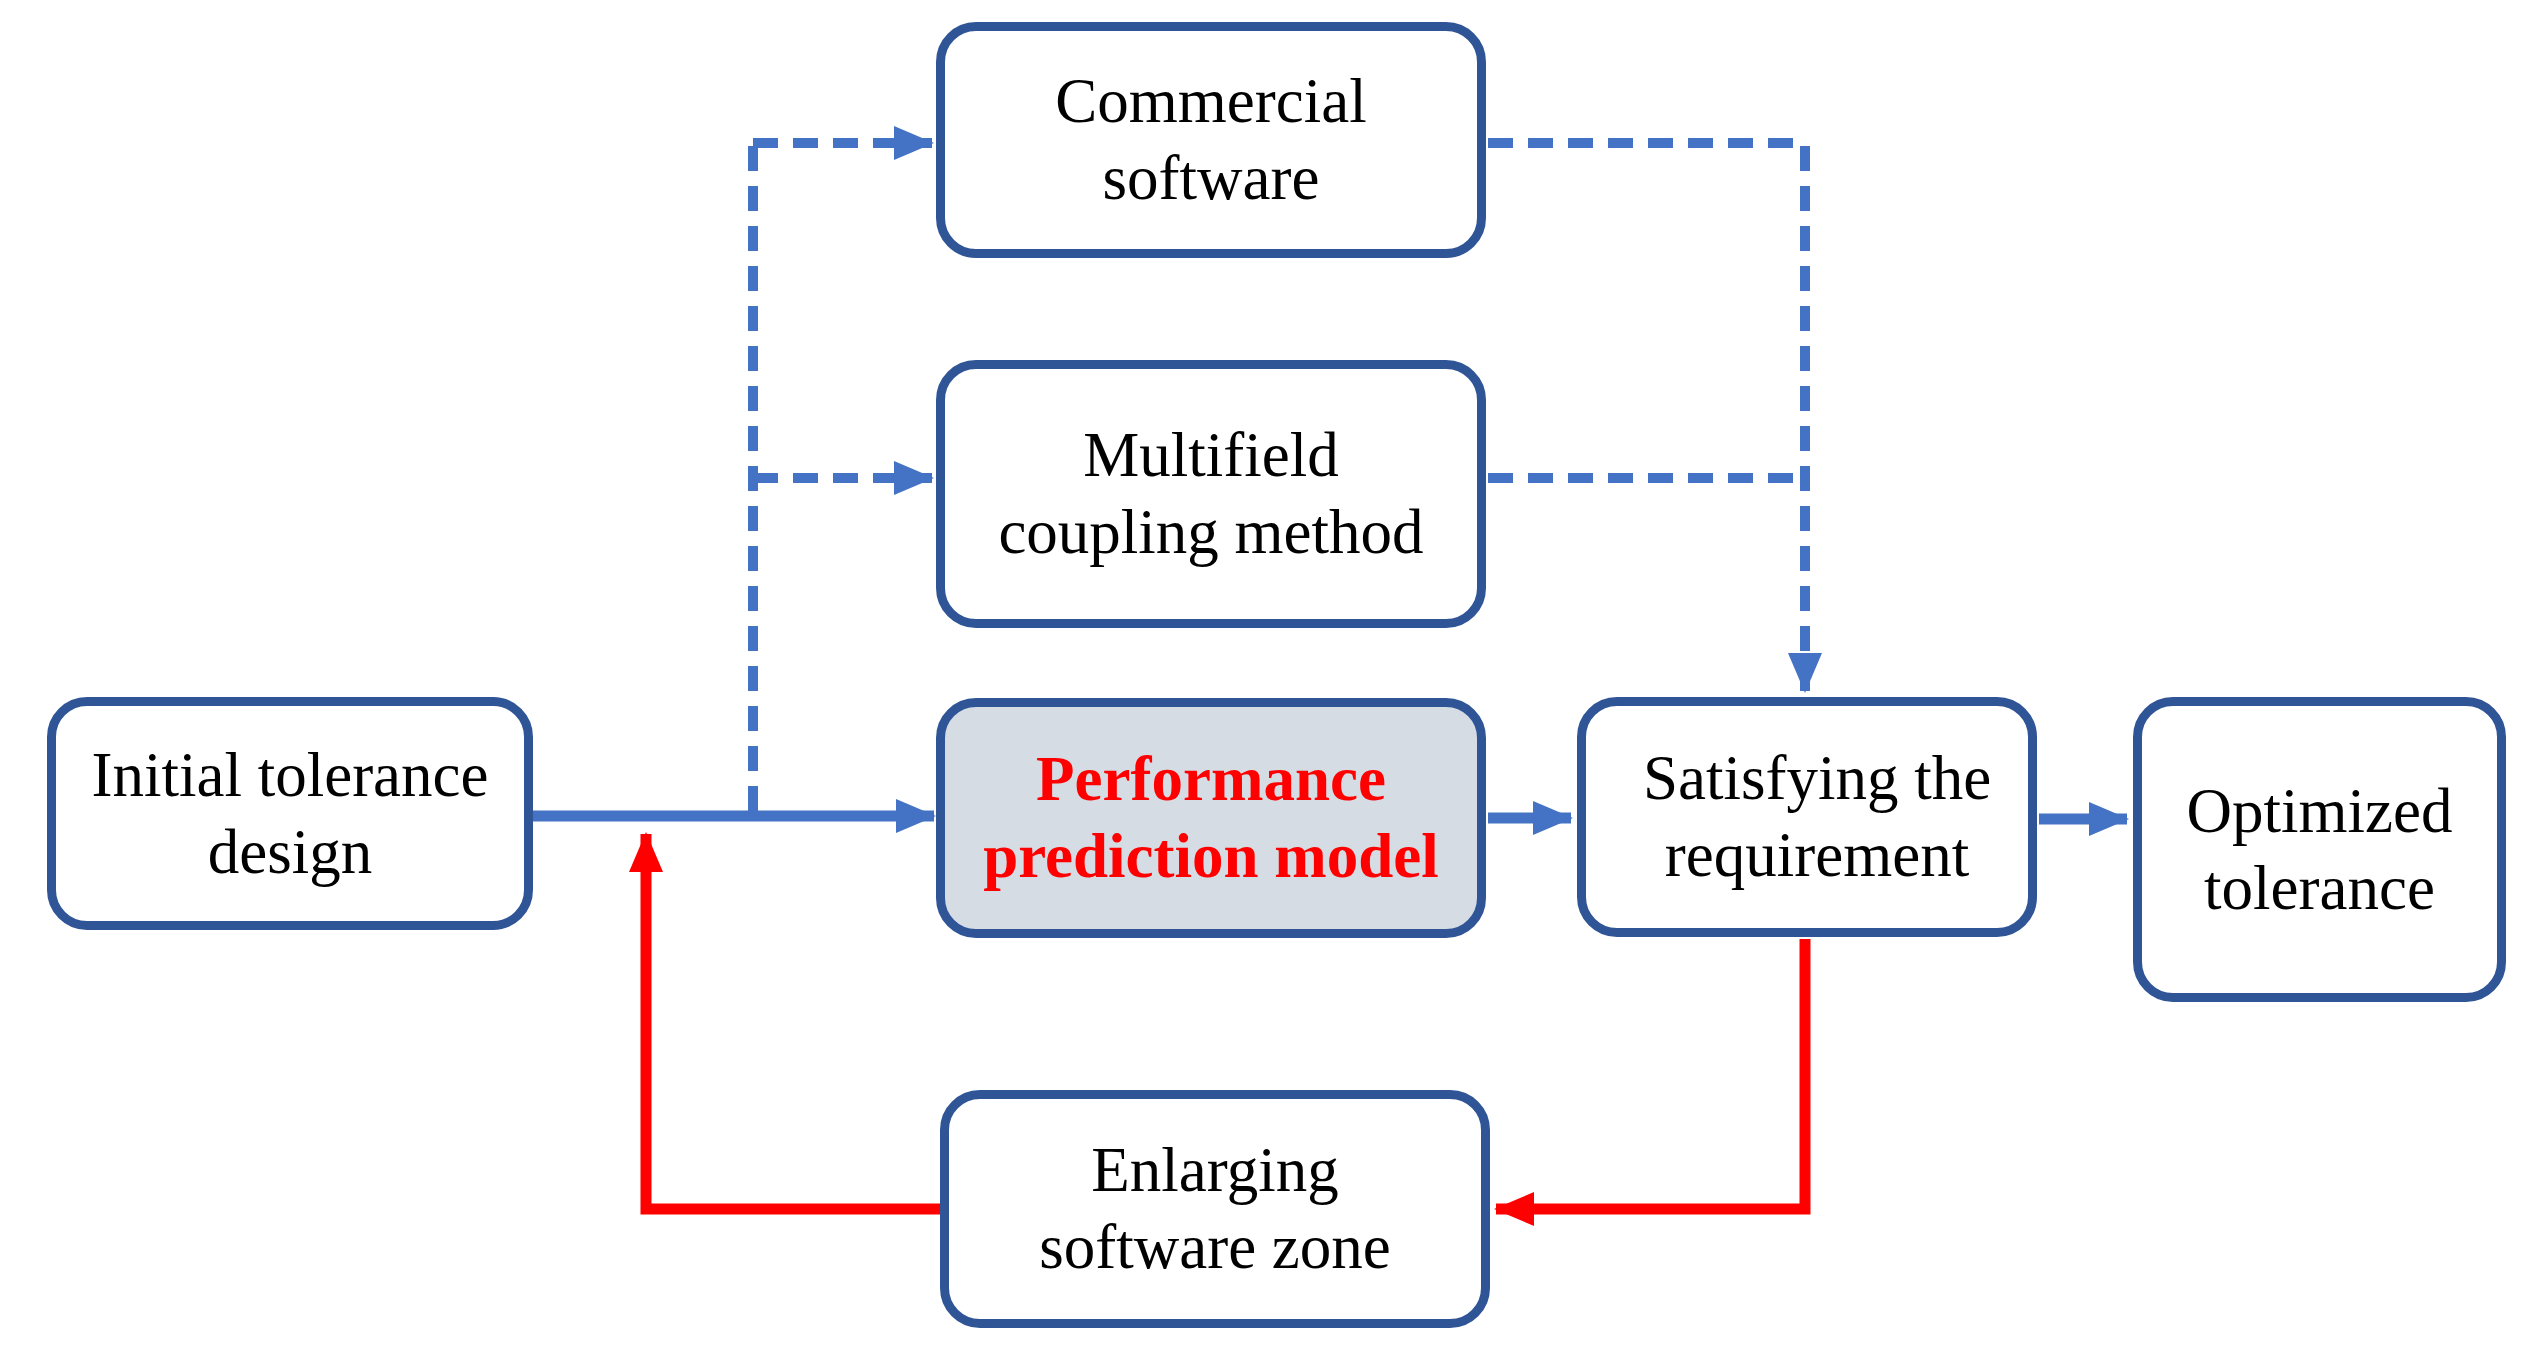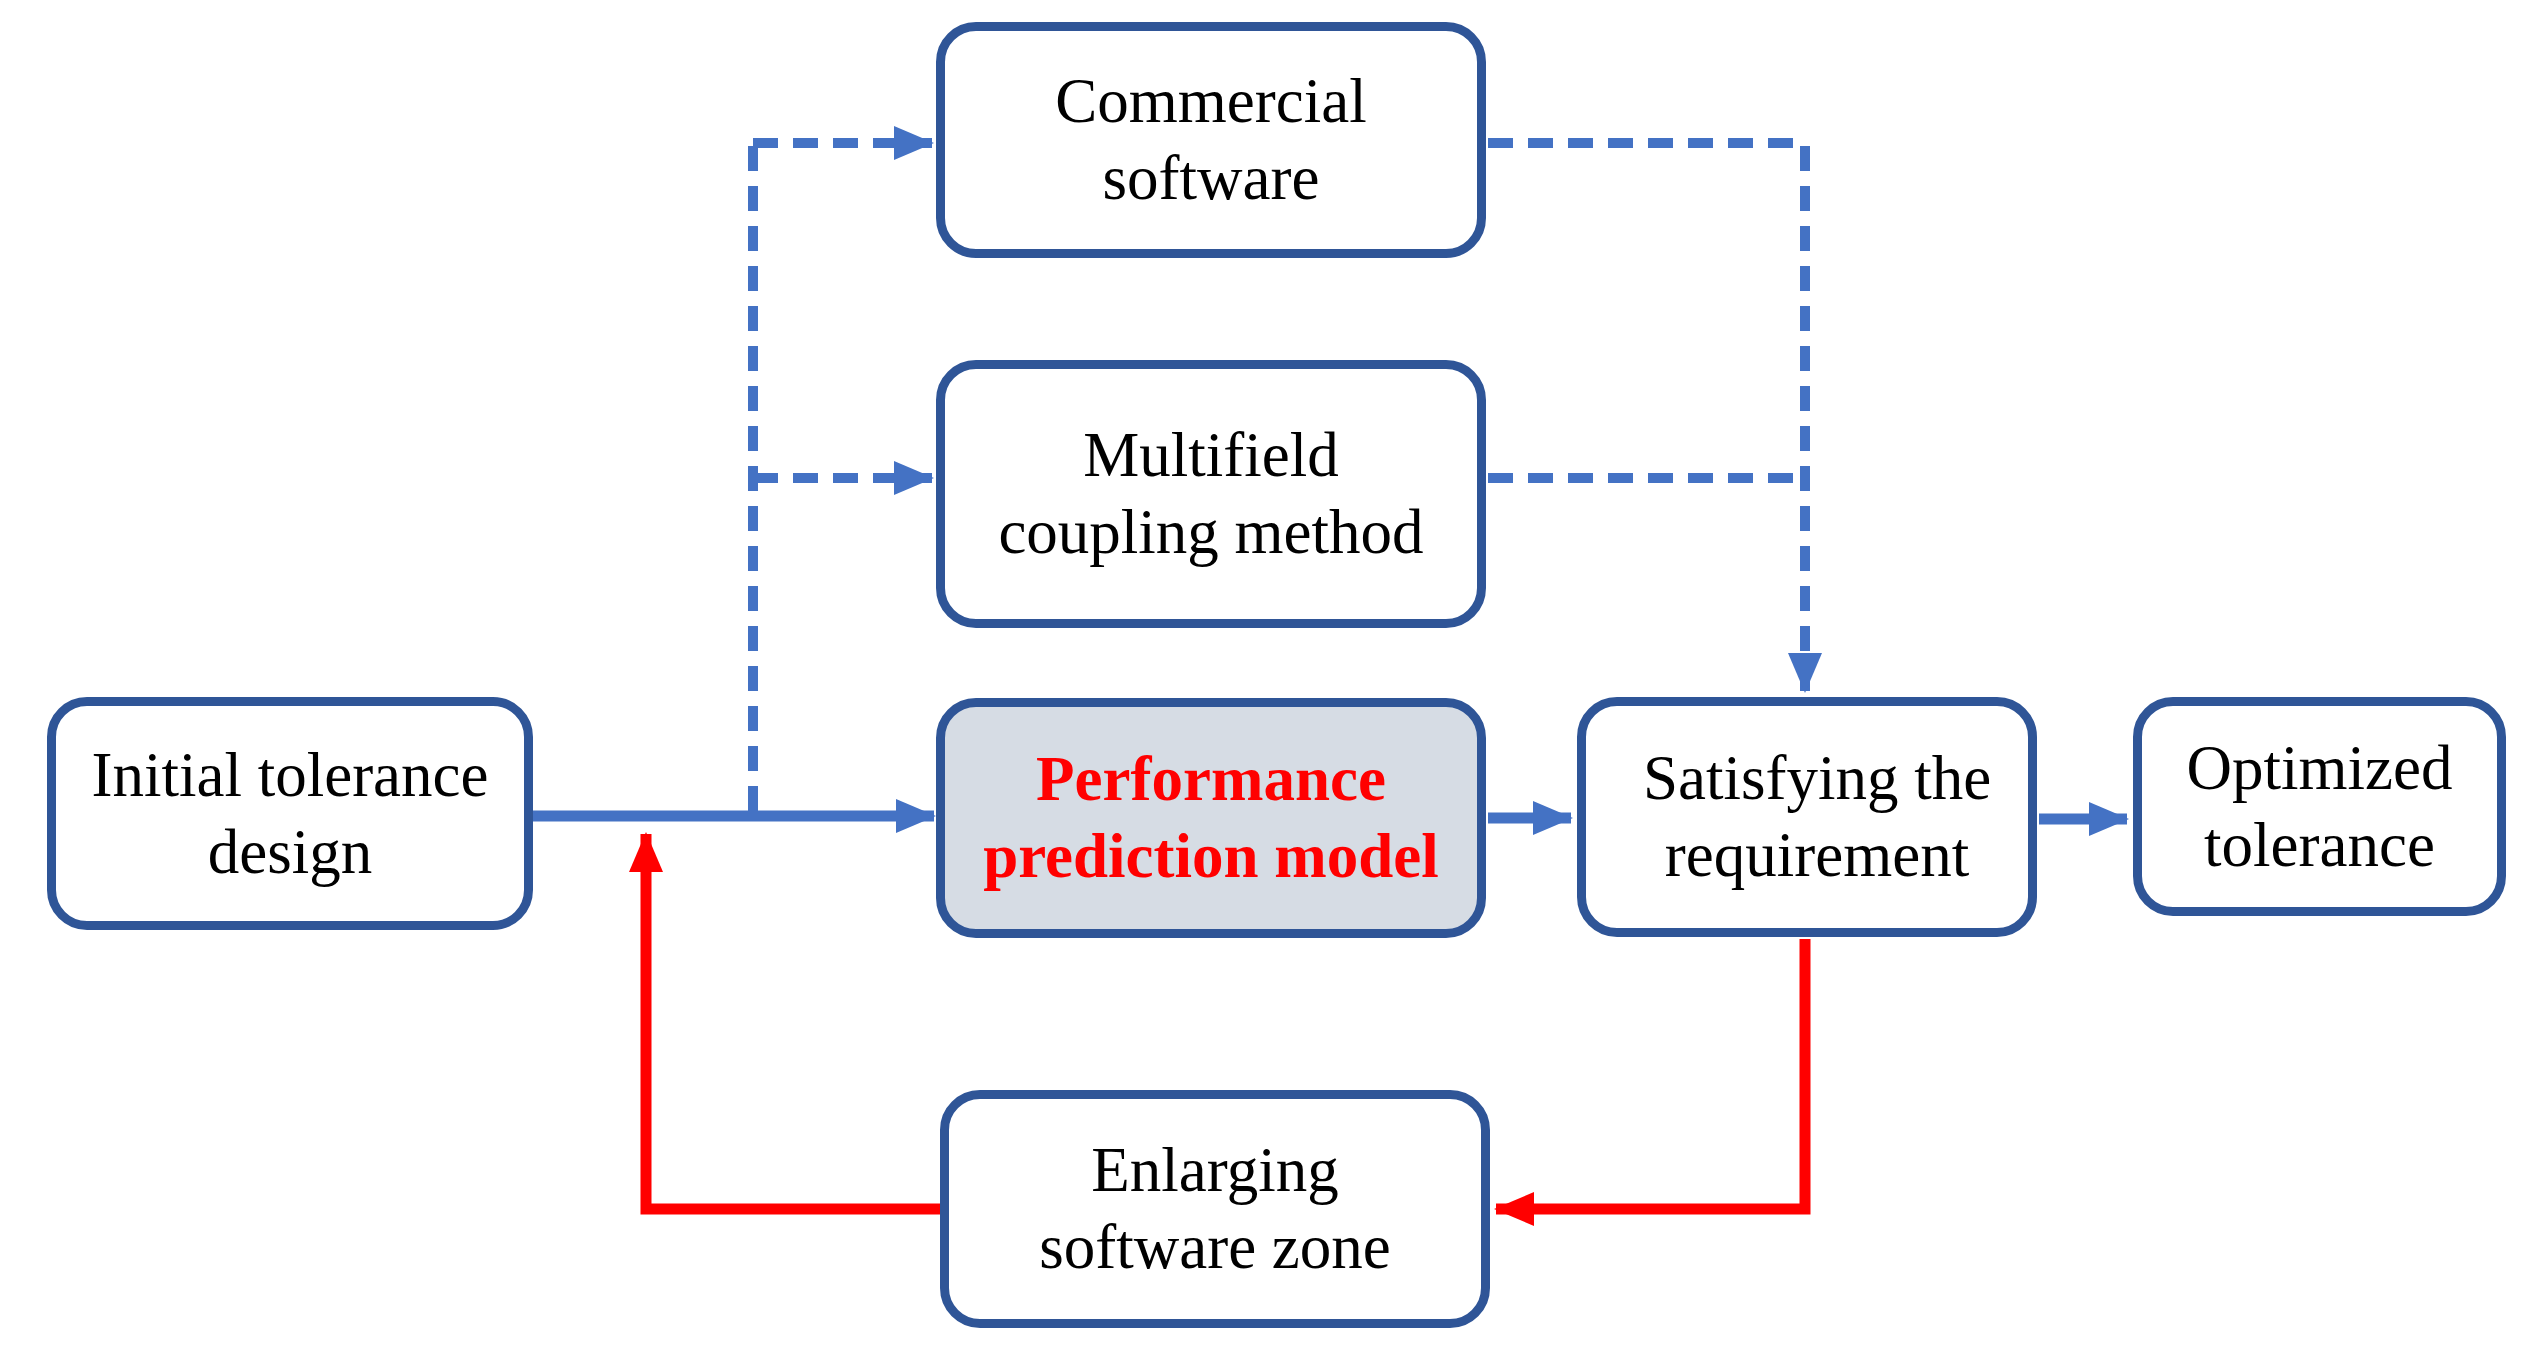--- a/index.html
+++ b/index.html
@@ -115,21 +115,21 @@
   <div class="node highlight" style="left:936px; top:698px; width:550px; height:240px;">
     <div class="label">Performance
 prediction model</div>
   </div>
 
   <div class="node" style="left:1577px; top:697px; width:460px; height:240px;padding-left:20px;">
     <div class="label">Satisfying the
 requirement</div>
   </div>
 
-  <div class="node" style="left:2133px; top:697px; width:373px; height:219px;">
+  <div class="node" style="left:2133px; top:697px; width:373px; height:305px;">
     <div class="label">Optimized
 tolerance</div>
   </div>
 
   <div class="node" style="left:940px; top:1090px; width:550px; height:238px;">
     <div class="label">Enlarging
 software zone</div>
   </div>
 
 </div>

